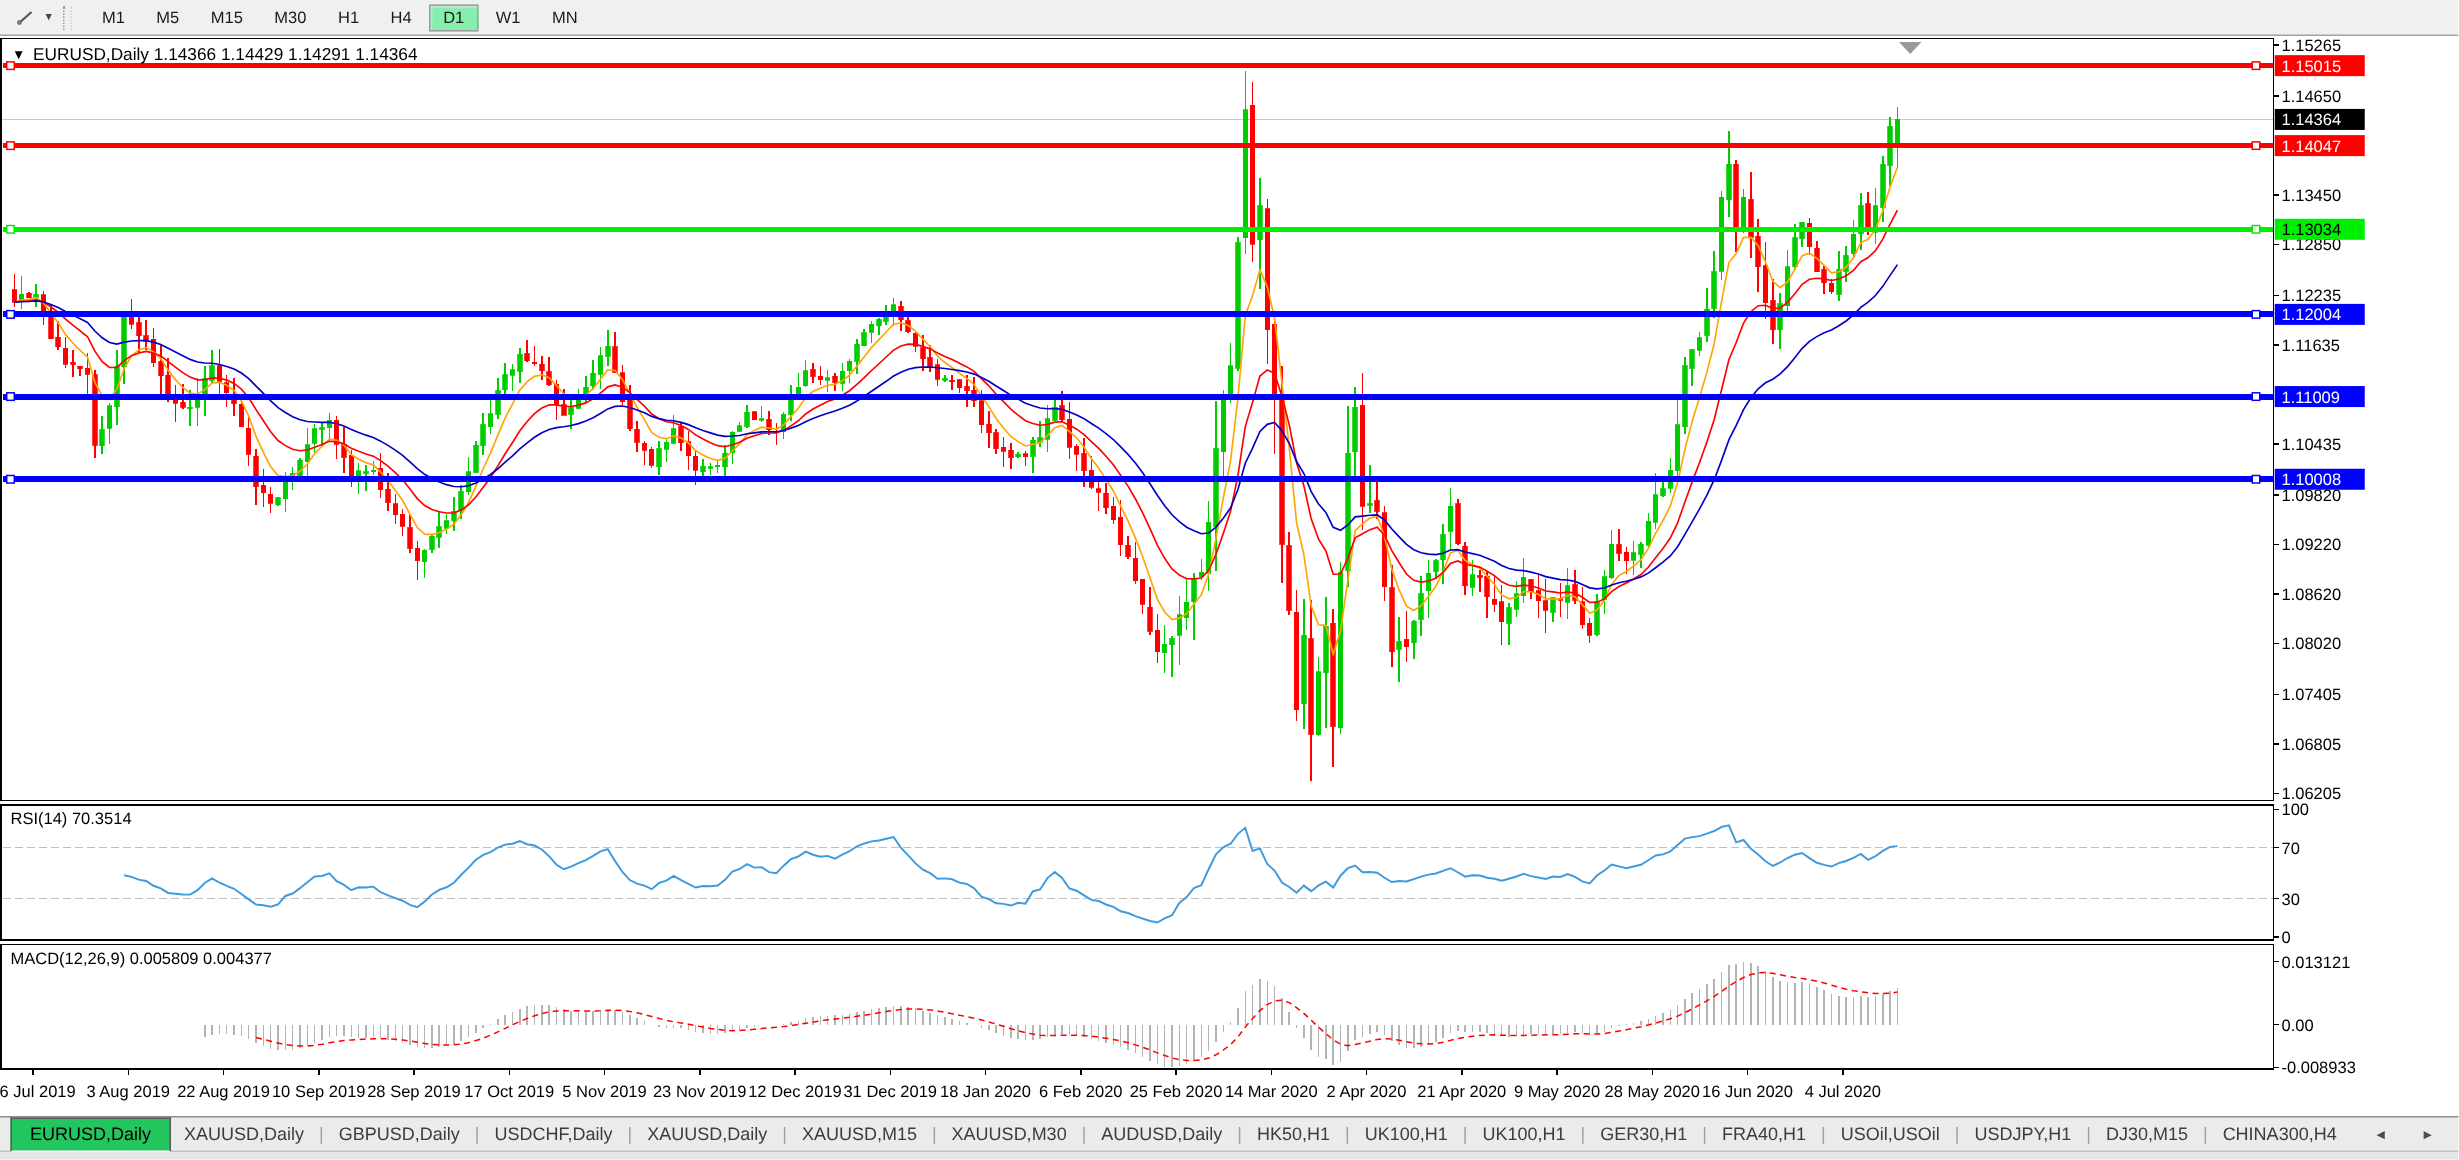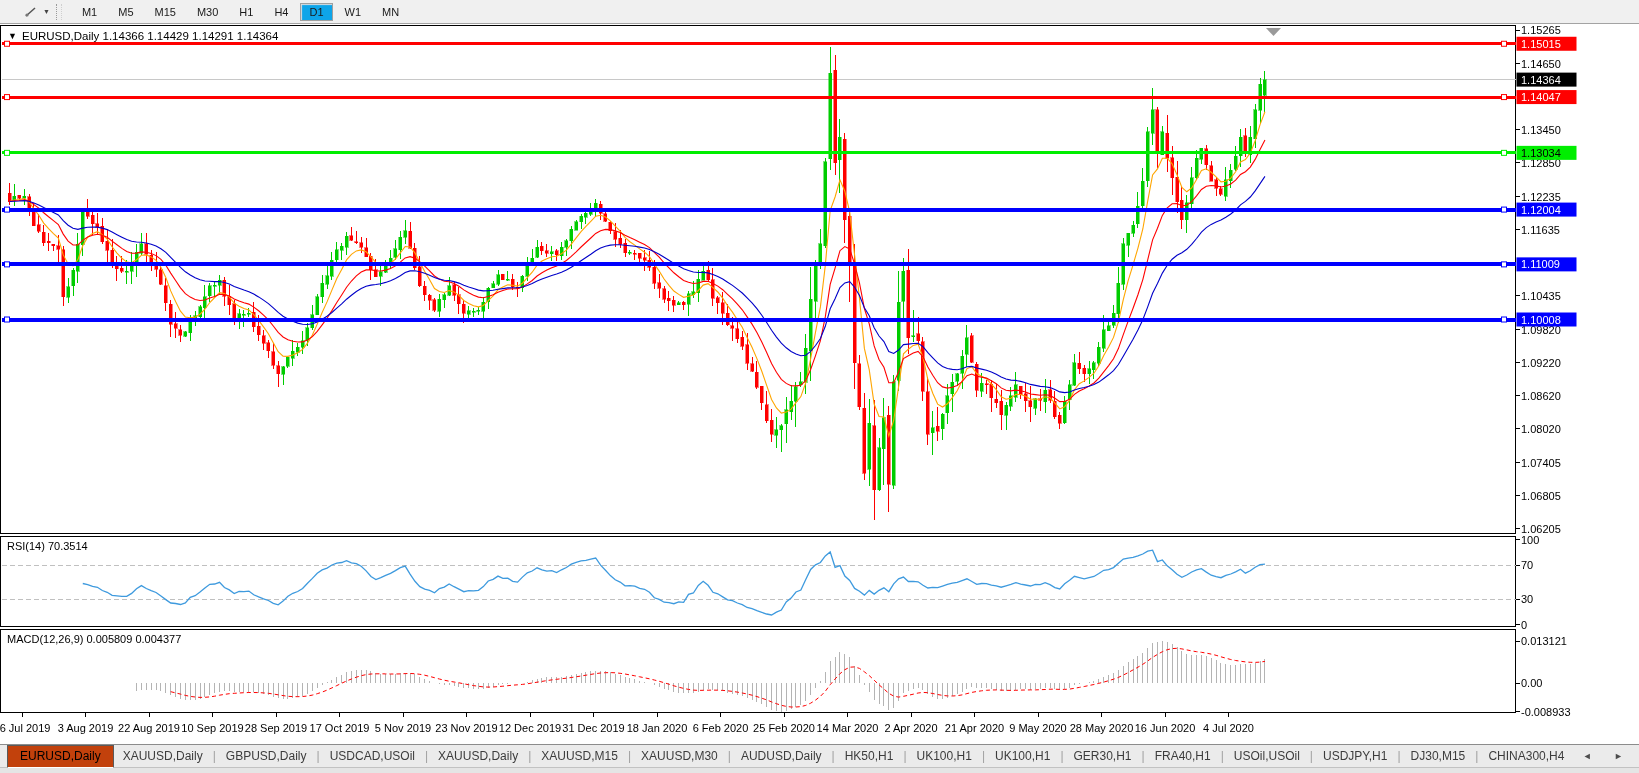--- a/index.html
+++ b/index.html
@@ -1,32 +1,32 @@
 <!DOCTYPE html>
 <html><head>
 <meta charset="utf-8">
 <style>
   html,body{margin:0;padding:0;background:#fff;width:1639px;height:773px;overflow:hidden;
     font-family:"Liberation Sans",sans-serif;-webkit-font-smoothing:none;}
   
   .toolbar{height:23px;background:#f0f0f0;border-bottom:1px solid #a3a3a3;
-    display:flex;align-items:center;padding:0 17px;box-sizing:content-box;}
+    display:flex;align-items:center;padding:0 3px;box-sizing:content-box;}
   .tool-group{display:flex;align-items:center;gap:1px;padding:0 4px;}
   .tool-icon{width:20px;height:18px;display:flex;align-items:center;justify-content:center;}
   .caret{font-size:7px;color:#444;margin-left:1px;}
   .grip{width:4px;height:16px;border-left:1px dotted #9a9a9a;border-right:1px dotted #cfcfcf;margin:0 6px 0 2px;}
   .tfbtn{font-size:11px;color:#1a1a1a;padding:2px 8px;margin:0 1px;border:1px solid transparent;cursor:default;}
-  .tfbtn.active{background:#0ea5e9;border:1px solid #9f9f9f;box-shadow:inset 1px 1px 1px #ddd;}
+  .tfbtn.active{background:#86efac;border:1px solid #9f9f9f;box-shadow:inset 1px 1px 1px #ddd;}
   
   #chartsvg{display:block;}
   
   .tabbar{height:22px;background:#ebebeb;border-top:1px solid #8c8c8c;
     display:flex;align-items:center;font-size:12px;color:#3c3c3c;}
   .tab{padding:2px 9px;white-space:nowrap;cursor:default;}
-  .tab.active{background:#c2410c;border:1px solid #5a5a5a;border-bottom:1px solid #fff;
+  .tab.active{background:#22c55e;border:1px solid #5a5a5a;border-bottom:1px solid #fff;
     color:#000;margin-left:7px;padding:2px 12px;height:17px;line-height:17px;}
   .tabsep{color:#a0a0a0;padding:0 1px;}
   .tab-arrows{margin-left:auto;color:#4d4d4d;font-size:9px;letter-spacing:10px;padding-right:6px;}
   .bottom-strip{height:6px;background:#e5e5e5;border-top:1px solid #c2c2c2;}
   text{font-family:"Liberation Sans",sans-serif;}
 </style>
 </head>
 <body>
 
 <div class="toolbar">
@@ -945,21 +945,21 @@
       <text x="1228.5" y="707.5" text-anchor="middle">4 Jul 2020</text>
     </g>
   </svg>
 
 <div class="tabbar" id="tabbar">
     <div class="tab active">EURUSD,Daily</div>
     <div class="tab">XAUUSD,Daily</div>
     <span class="tabsep">|</span>
     <div class="tab">GBPUSD,Daily</div>
     <span class="tabsep">|</span>
-    <div class="tab">USDCAD,USOil</div>
+    <div class="tab">USDCHF,Daily</div>
     <span class="tabsep">|</span>
     <div class="tab">XAUUSD,Daily</div>
     <span class="tabsep">|</span>
     <div class="tab">XAUUSD,M15</div>
     <span class="tabsep">|</span>
     <div class="tab">XAUUSD,M30</div>
     <span class="tabsep">|</span>
     <div class="tab">AUDUSD,Daily</div>
     <span class="tabsep">|</span>
     <div class="tab">HK50,H1</div>

